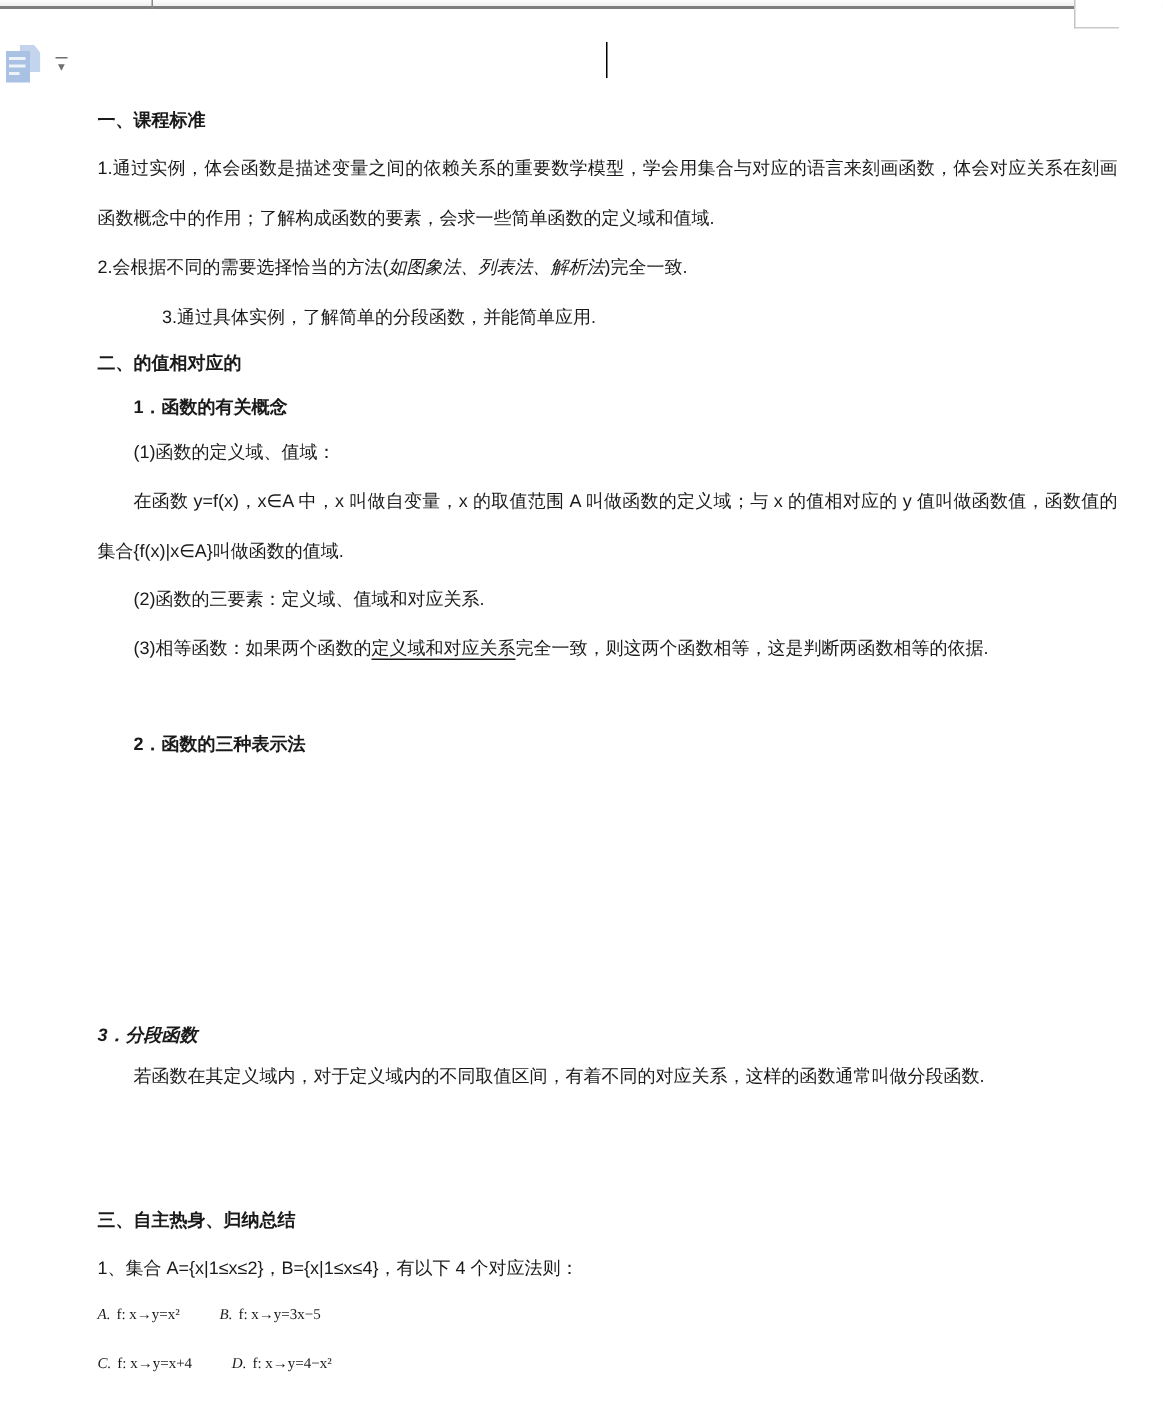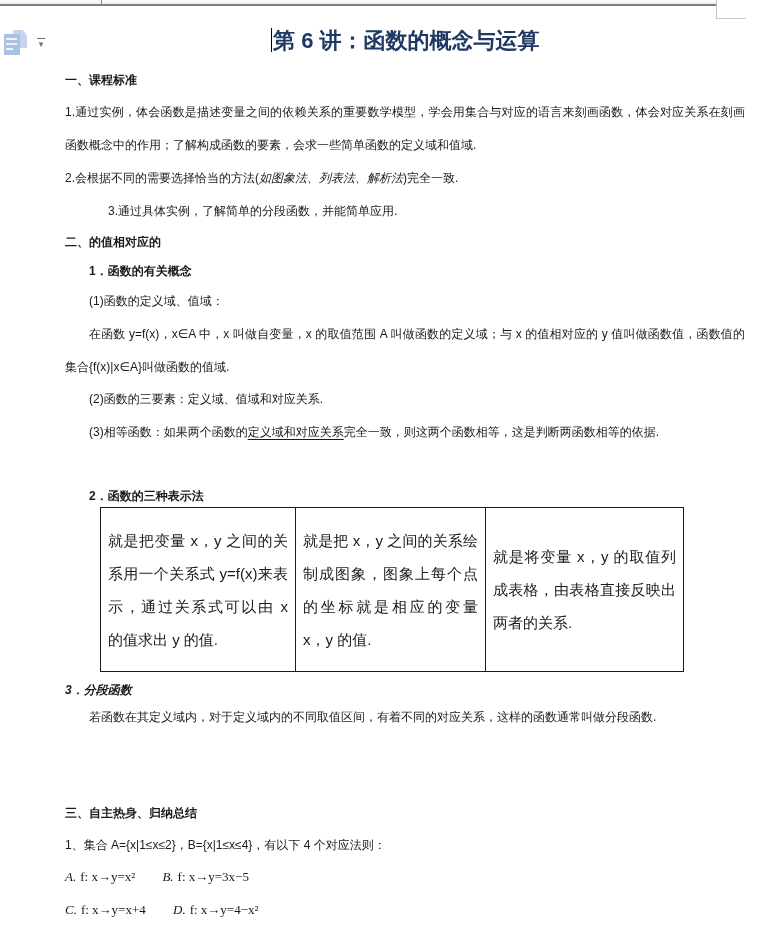--- a/index.html
+++ b/index.html
@@ -41,21 +41,21 @@
   .em-seg { font-style:italic; font-family:"Liberation Serif","DejaVu Serif",serif; }
   .u-seg { text-decoration:underline; text-underline-offset:3px; }
   
   .rep-table { position:absolute; left:100px; top:507px; width:583px; height:165px;
     border-collapse:collapse; table-layout:fixed; font-size:15px; }
   .rep-table th, .rep-table td { border:1.5px solid #1a1a1a; vertical-align:middle; }
   .rep-table th { height:35px; font-weight:400; text-align:center; }
   .rep-table td { height:129px; padding:2px 7px; line-height:33px; text-align:justify; }
   .c1 { width:195px; } .c2 { width:190px; } .c3 { width:198px; }
   
-  .opt-line { font-family:"Liberation Serif","DejaVu Serif",serif; font-size:13px; }
+  .opt-line { font-family:"Liberation Serif","DejaVu Serif",serif; font-size:10px; }
   .opt { margin-right:24px; }
   .opt .lab { font-style:italic; margin-right:4px; }
 </style>
 </head>
 <body>
 
 <div class="top-band"></div>
 <div class="page-edge-line"></div>
 <div class="left-tick"></div>
 <div class="page-corner"></div>
@@ -67,21 +67,21 @@
     <span class="front"></span>
     <span class="line l1"></span>
       <span class="line l2"></span>
       <span class="line l3"></span>
   </span>
   <span class="dd"><span>▾</span></span>
 </div>
 
 <div>
 
-  <div class="doc-title"><span class="caret"></span><span>第 6 讲：函数的概念与运算</span></div>
+  <div class="doc-title"><span class="caret"></span></div>
 
   <div class="abs heading" style="top:64px;">一、课程标准</div>
   <div class="abs" style="top:96px;">1.通过实例，体会函数是描述变量之间的依赖关系的重要数学模型，学会用集合与对应的语言来刻画函数，体会对应关系在刻画函数概念中的作用；了解构成函数的要素，会求一些简单函数的定义域和值域.</div>
   <div class="abs" style="top:162px;"><span>2.会根据不同的需要选择恰当的方法(</span><span class="em-seg">如图象法、列表法、解析法</span><span>)完全一致.</span></div>
   <div class="abs" style="top:195px;margin-left:43px;">3.通过具体实例，了解简单的分段函数，并能简单应用.</div>
 
   <div class="abs heading" style="top:226px;">二、的值相对应的</div>
   <div class="abs heading ind" style="top:255px;">1．函数的有关概念</div>
   <div class="abs ind" style="top:285px;">(1)函数的定义域、值域：</div>
   <div class="abs ind" style="top:318px;">在函数 y=f(x)，x∈A 中，x 叫做自变量，x 的取值范围 A 叫做函数的定义域；与 x 的值相对应的 y 值叫做函数值，函数值的集合{f(x)|x∈A}叫做函数的值域.</div>
@@ -89,25 +89,20 @@
   <div class="abs ind" style="top:416px;"><span>(3)相等函数：如果两个函数的</span><span class="u-seg">定义域和对应关系</span><span>完全一致，则这两个函数相等，这是判断两函数相等的依据.</span></div>
   <div class="abs heading ind" style="top:480px;">2．函数的三种表示法</div>
 
   <table class="rep-table">
     <colgroup>
         <col class="c1">
         <col class="c2">
         <col class="c3">
       </colgroup>
     <tbody>
-    <tr>
-      <td>就是把变量 x，y 之间的关系用一个关系式 y=f(x)来表示，通过关系式可以由 x 的值求出 y 的值.</td>
-      <td>就是把 x，y 之间的关系绘制成图象，图象上每个点的坐标就是相应的变量 x，y 的值.</td>
-      <td>就是将变量 x，y 的取值列成表格，由表格直接反映出两者的关系.</td>
-    </tr>
   </tbody>
     </table>
 
   <div class="abs heading" style="top:674px;font-style:italic;">3．分段函数</div>
   <div class="abs ind" style="top:701px;">若函数在其定义域内，对于定义域内的不同取值区间，有着不同的对应关系，这样的函数通常叫做分段函数.</div>
 
   <div class="abs heading" style="top:797px;">三、自主热身、归纳总结</div>
   <div class="abs" style="top:829px;">1、集合 A={x|1≤x≤2}，B={x|1≤x≤4}，有以下 4 个对应法则：</div>
 
   <div class="abs opt-line" style="top:860px;">

